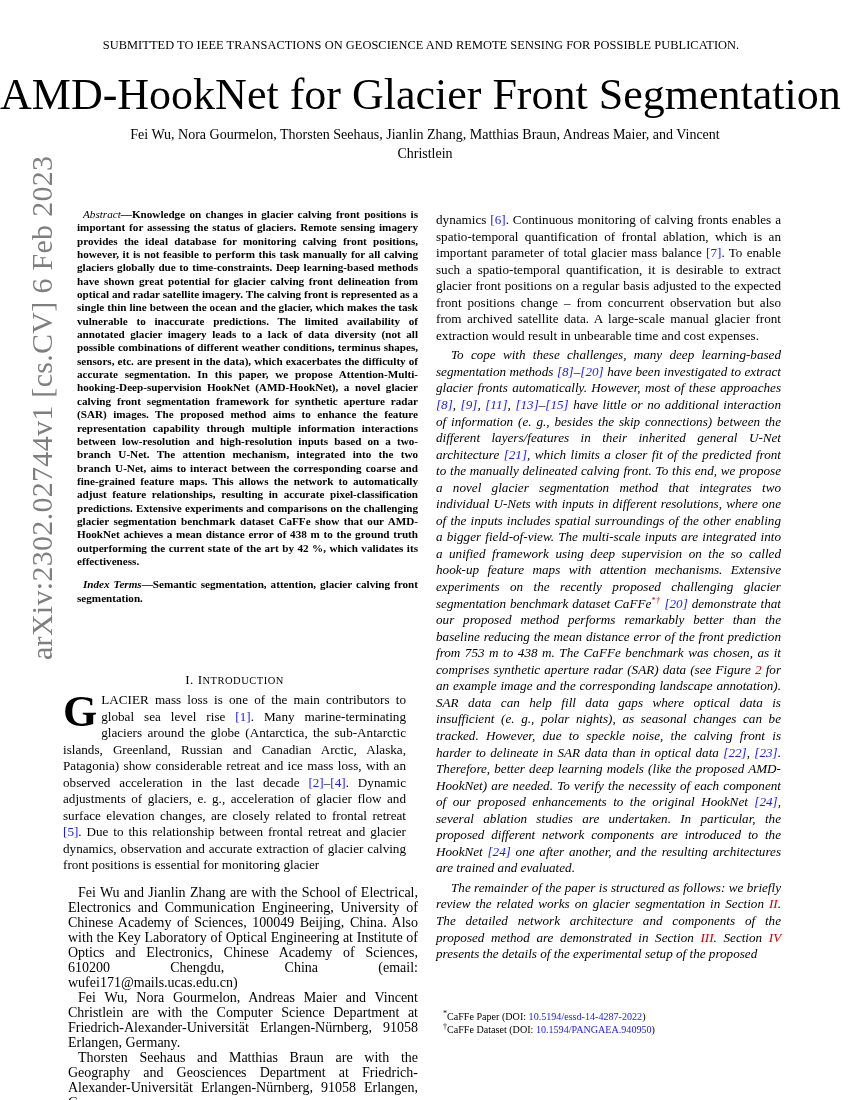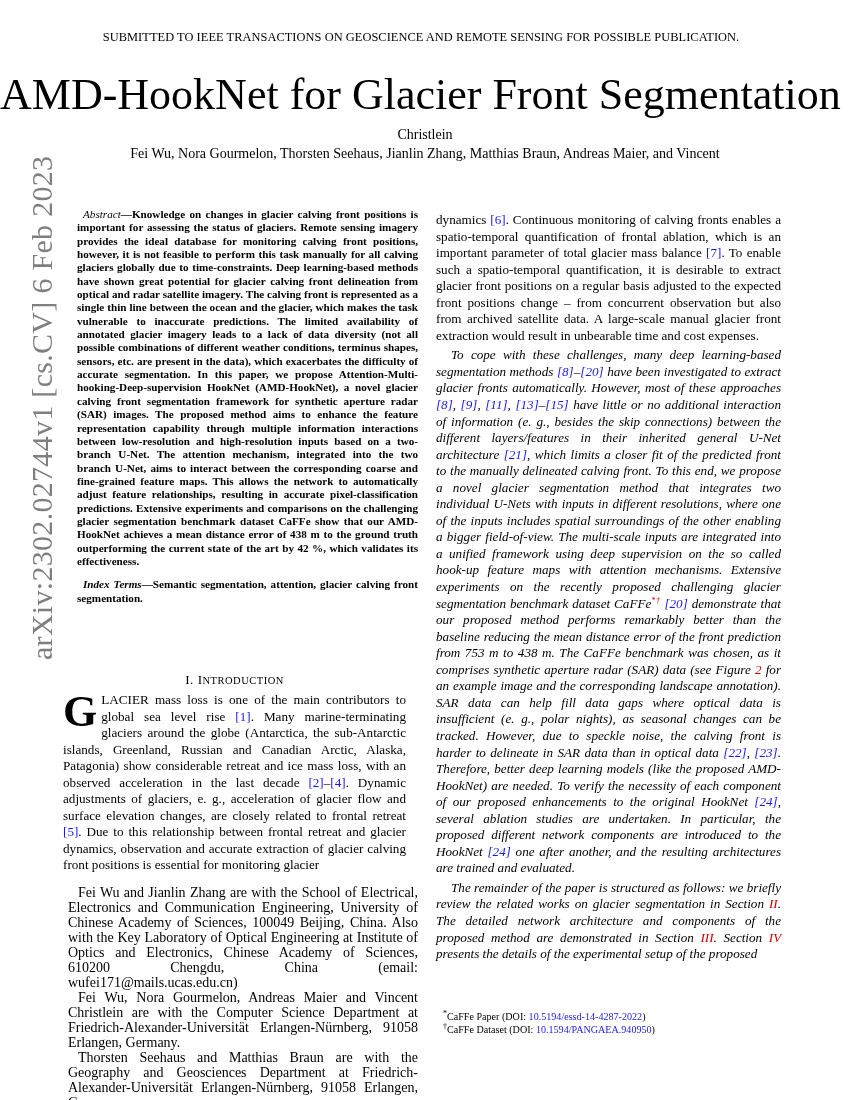--- a/index.html
+++ b/index.html
@@ -1,18 +1,18 @@
 <!DOCTYPE html>
 <html><head>
 <meta charset="utf-8">
 <style>
   html, body { margin:0; padding:0; background:#fff; }
   body { width:850px; height:1100px; position:relative; overflow:hidden;
          font-family:"Liberation Serif","DejaVu Serif",serif; color:#000; }
-  .runhead { position:absolute; top:30px; left:0; width:842px; text-align:center;
+  .runhead { position:absolute; top:38px; left:0; width:842px; text-align:center;
              font-size:12.4px; letter-spacing:0.05px; }
   .title { position:absolute; top:74px; left:0; width:850px; 
            font-size:44px; line-height:42px; }
   .authors { position:absolute; top:125px; left:80px; width:690px; text-align:center;
              font-size:14px; line-height:19px; }
   .arxiv { position:absolute; left:18px; top:300px; width:48px; height:360px; }
   .arxiv span { position:absolute; left:0; top:0; transform-origin:0 0;
                 transform: translate(0px, 360px) rotate(-90deg);
                 white-space:nowrap; font-size:30px; color:#7f7f7f; line-height:48px;
                 letter-spacing:0.3px; }
@@ -45,22 +45,22 @@
   .red { color:#cc0000; }
 </style>
 </head>
 <body>
 
 <div class="runhead">SUBMITTED TO IEEE TRANSACTIONS ON GEOSCIENCE AND REMOTE SENSING FOR POSSIBLE PUBLICATION.</div>
 
 <div class="title">AMD-HookNet for Glacier Front Segmentation</div>
 
 <div class="authors">
+  <div>Fei Wu, Nora Gourmelon, Thorsten Seehaus, Jianlin Zhang, Matthias Braun, Andreas Maier, and Vincent</div>
   <div>Christlein</div>
-  <div>Fei Wu, Nora Gourmelon, Thorsten Seehaus, Jianlin Zhang, Matthias Braun, Andreas Maier, and Vincent</div>
 </div>
 
 <div class="arxiv">
   <span>arXiv:2302.02744v1  [cs.CV]  6 Feb 2023</span>
 </div>
 
 <div class="col left">
   <p class="abstract"><span class="lbl">Abstract</span><span>—Knowledge on changes in glacier calving front positions is important for assessing the status of glaciers. Remote sensing imagery provides the ideal database for monitoring calving front positions, however, it is not feasible to perform this task manually for all calving glaciers globally due to time-constraints. Deep learning-based methods have shown great potential for glacier calving front delineation from optical and radar satellite imagery. The calving front is represented as a single thin line between the ocean and the glacier, which makes the task vulnerable to inaccurate predictions. The limited availability of annotated glacier imagery leads to a lack of data diversity (not all possible combinations of different weather conditions, terminus shapes, sensors, etc. are present in the data), which exacerbates the difficulty of accurate segmentation. In this paper, we propose Attention-Multi-hooking-Deep-supervision HookNet (AMD-HookNet), a novel glacier calving front segmentation framework for synthetic aperture radar (SAR) images. The proposed method aims to enhance the feature representation capability through multiple information interactions between low-resolution and high-resolution inputs based on a two-branch U-Net. The attention mechanism, integrated into the two branch U-Net, aims to interact between the corresponding coarse and fine-grained feature maps. This allows the network to automatically adjust feature relationships, resulting in accurate pixel-classification predictions. Extensive experiments and comparisons on the challenging glacier segmentation benchmark dataset CaFFe show that our AMD-HookNet achieves a mean distance error of 438 m to the ground truth outperforming the current state of the art by 42 %, which validates its effectiveness.</span></p>
   <p class="indexterms"><span class="lbl">Index Terms</span><span>—Semantic segmentation, attention, glacier calving front segmentation.</span></p>
 </div>

